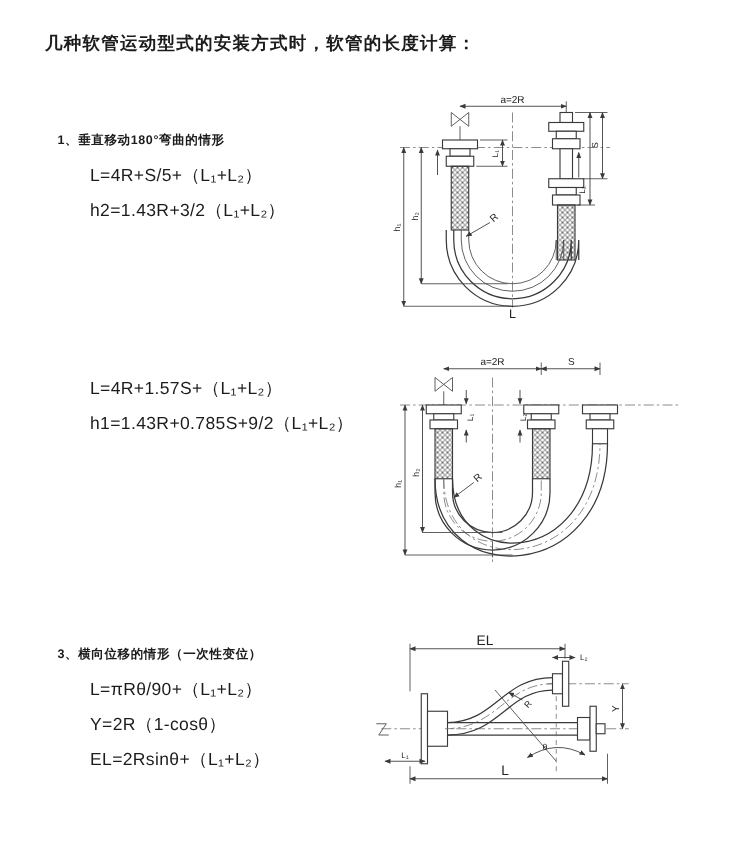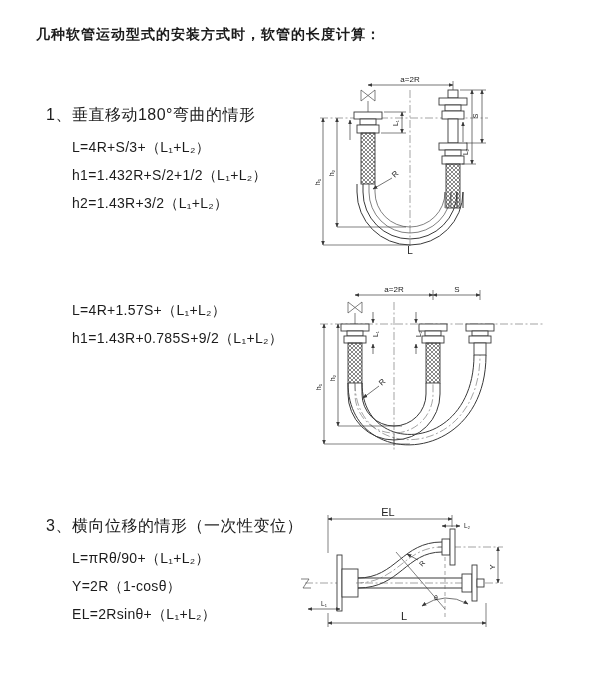--- a/index.html
+++ b/index.html
@@ -1,21 +1,21 @@
 <!DOCTYPE html>
 <html><head>
 <meta charset="utf-8">
 <style>
   html,body{margin:0;padding:0;background:#fff;}
   .page{position:relative;width:600px;height:675px;background:#ffffff;overflow:hidden;
         font-family:"Liberation Sans","DejaVu Sans",sans-serif;color:#1c1c1c;padding-left:48px;}
   .title{position:absolute;left:36px;top:26px;font-size:14px;font-weight:bold;letter-spacing:1px;}
   .sec{position:absolute;left:46px;}
   .s1{top:105px}.s2{top:296px}.s3{top:516px}
-  .heading{font-size:16px;letter-spacing:.5px;margin-bottom:7px;font-weight:400;}
+  .heading{font-size:10px;letter-spacing:.5px;margin-bottom:7px;font-weight:700;}
   .formula{font-size:14px;line-height:28px;padding-left:26px;letter-spacing:.3px;}
   .dsvg{position:absolute;}
   .d1{left:310px;top:70px;}
   .d2{left:310px;top:282px;}
   .d3{left:298px;top:505px;}
   
   .ln{stroke:#3a3a3a;stroke-width:1;fill:none;}
   .thin{stroke:#4a4a4a;stroke-width:.7;fill:none;}
   .dim{stroke:#3a3a3a;stroke-width:.7;fill:none;}
   .cl{stroke:#666;stroke-width:.6;fill:none;stroke-dasharray:8 2.5 2 2.5;}
@@ -27,22 +27,21 @@
 </style>
 </head>
 <body>
 
 <div class="page">
 
   <div class="title">几种软管运动型式的安装方式时，软管的长度计算：</div>
 
   <div class="sec s1">
     <div class="heading">1、垂直移动180°弯曲的情形</div>
-    <div class="formula">L=4R+S/3+（L₁+L₂）</div>
-    <div class="formula">h1=1.432R+S/2+1/2（L₁+L₂）</div>
+    <div class="formula">L=4R+S/5+（L₁+L₂）</div>
     <div class="formula">h2=1.43R+3/2（L₁+L₂）</div>
   </div>
 
   <div class="sec s2">
     <div class="formula">L=4R+1.57S+（L₁+L₂）</div>
     <div class="formula">h1=1.43R+0.785S+9/2（L₁+L₂）</div>
   </div>
 
   <div class="sec s3">
     <div class="heading">3、横向位移的情形（一次性变位）</div>

